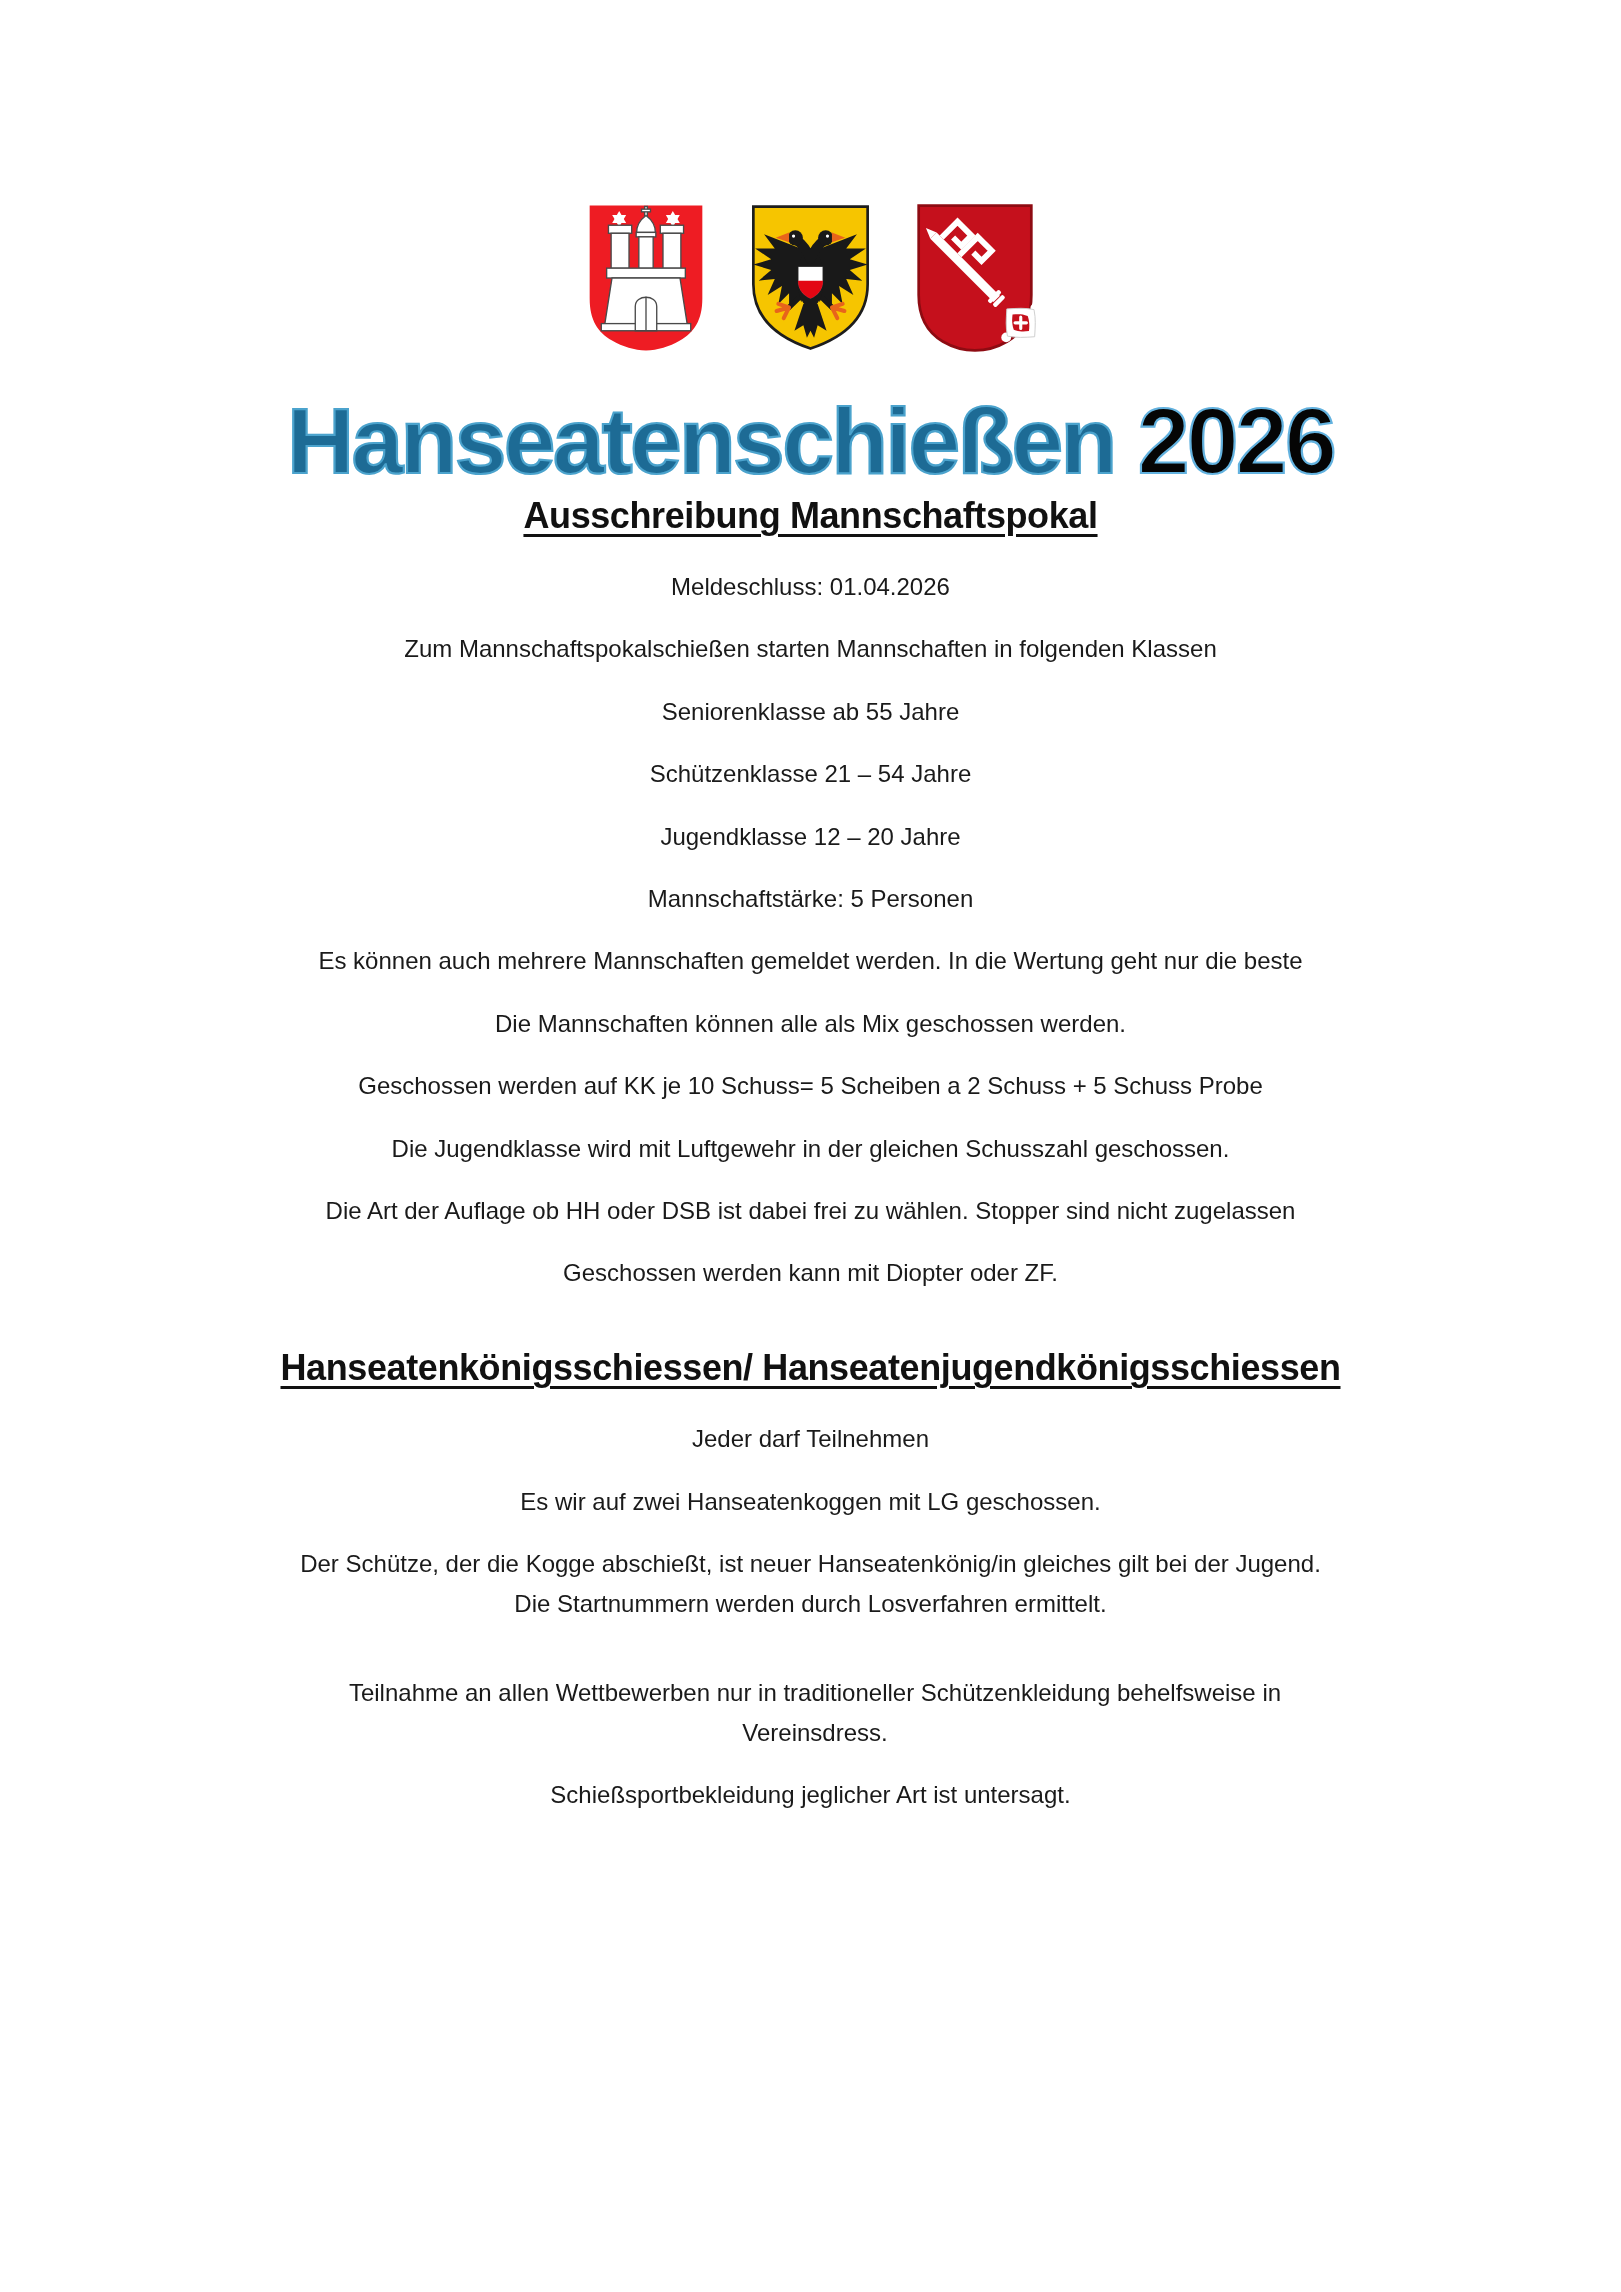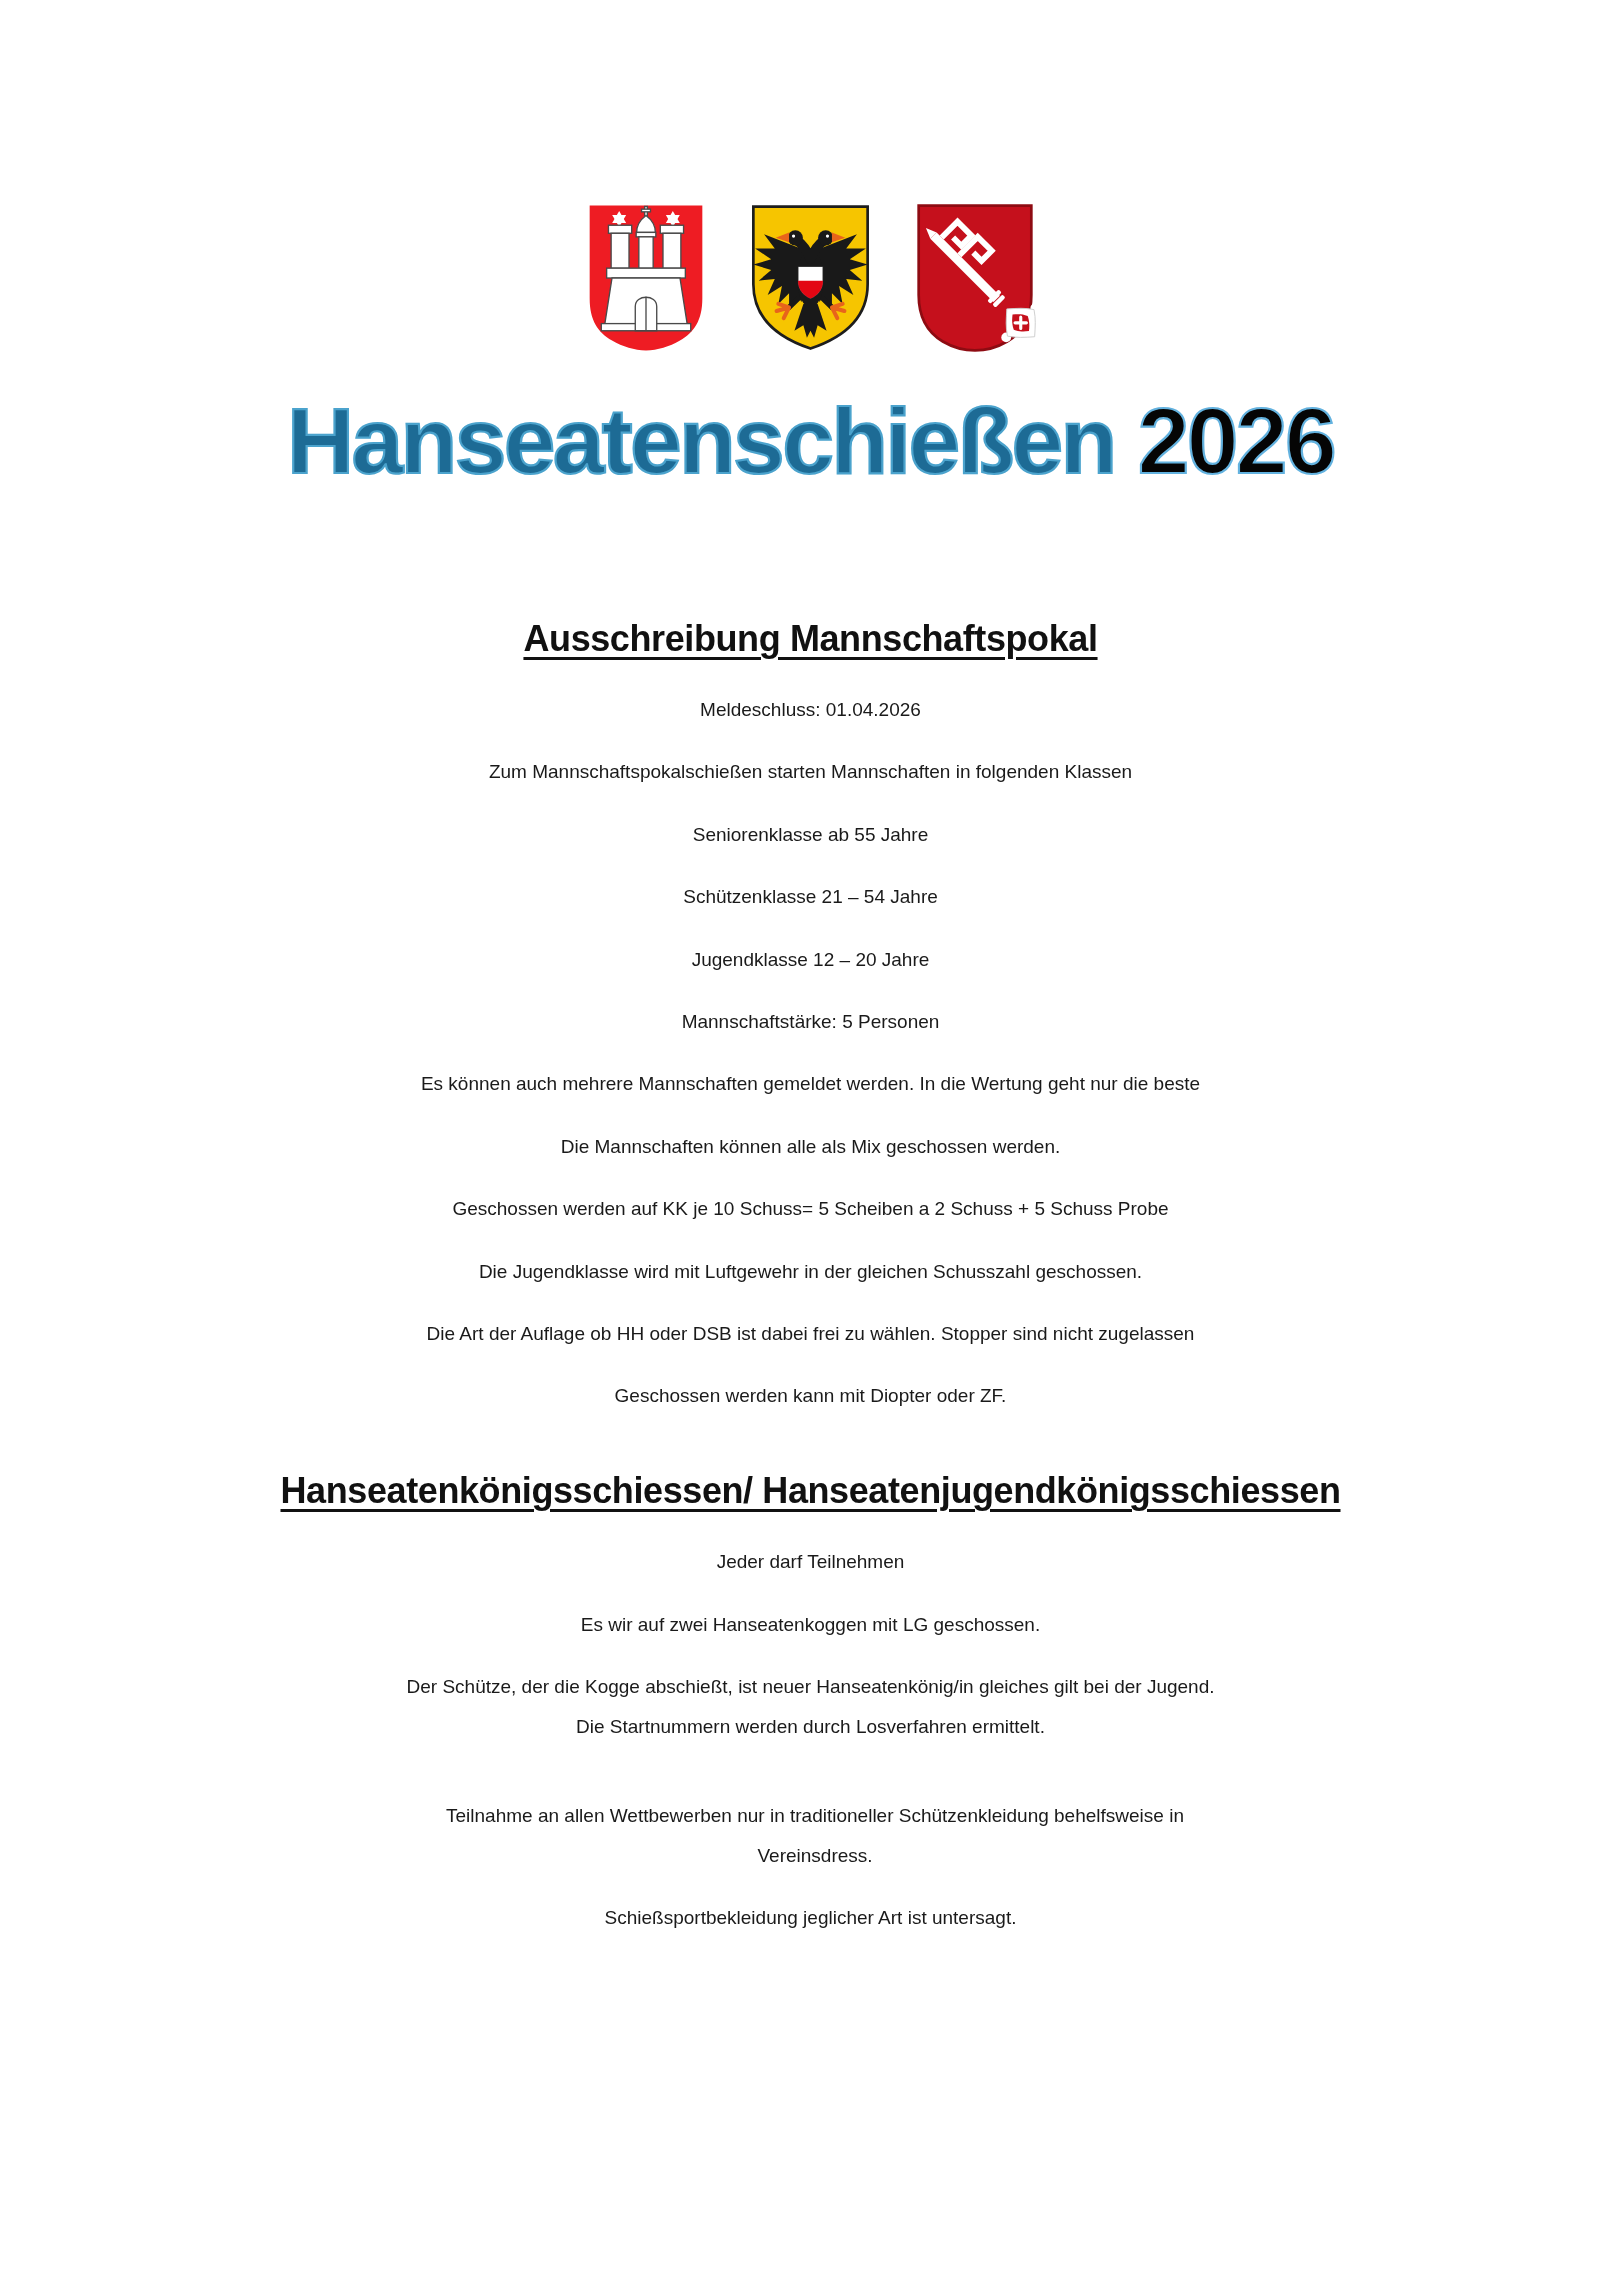--- a/index.html
+++ b/index.html
@@ -36,24 +36,24 @@
     font-size:36px;
     line-height:41px;
     font-weight:bold;
     margin:0 0 31px 0;
     letter-spacing:-0.4px;
     text-decoration:underline;
     text-decoration-thickness:2.7px;
     text-underline-offset:6.3px;
     color:#111;
   }
-  h2.first{margin-top:123px;}
+  h2.first{}
   h2.spaced{margin-top:54px;}
   p{
-    font-size:19px;
+    font-size:24px;
     line-height:40px;
     margin:0 0 22.4px 0;
     color:#1a1a1a;
   }
   .gap-lg{margin-top:21px;}
   .gap-md{margin-top:49px;padding-left:9px;}
 </style>
 </head>
 <body>
 

